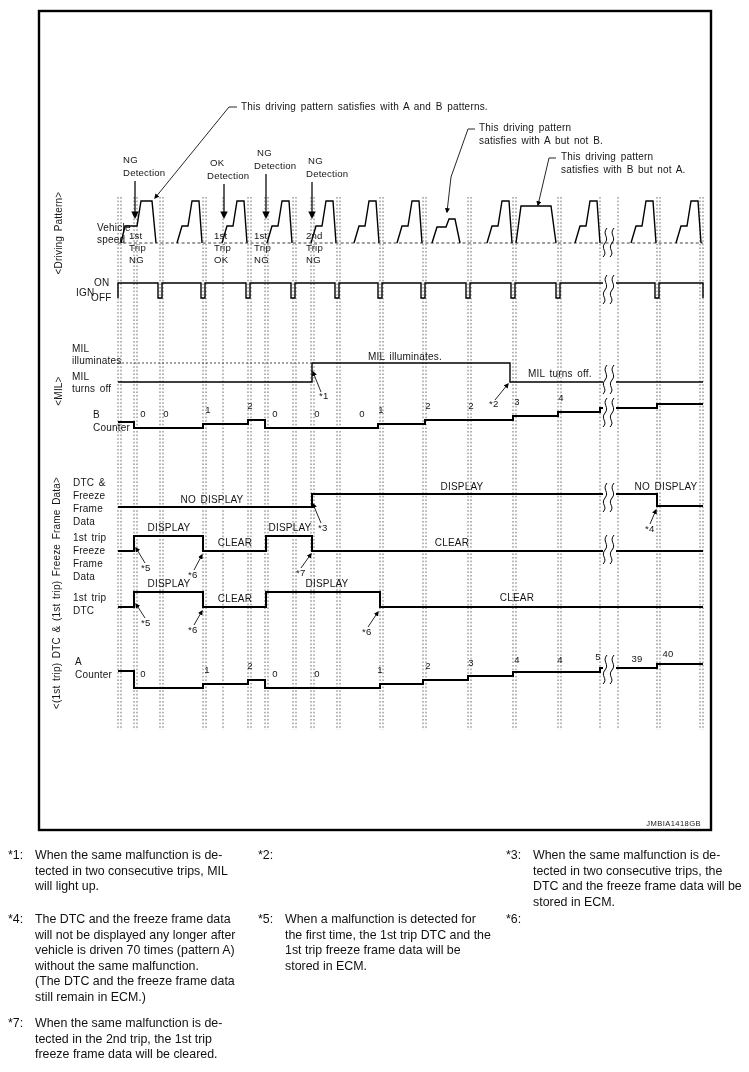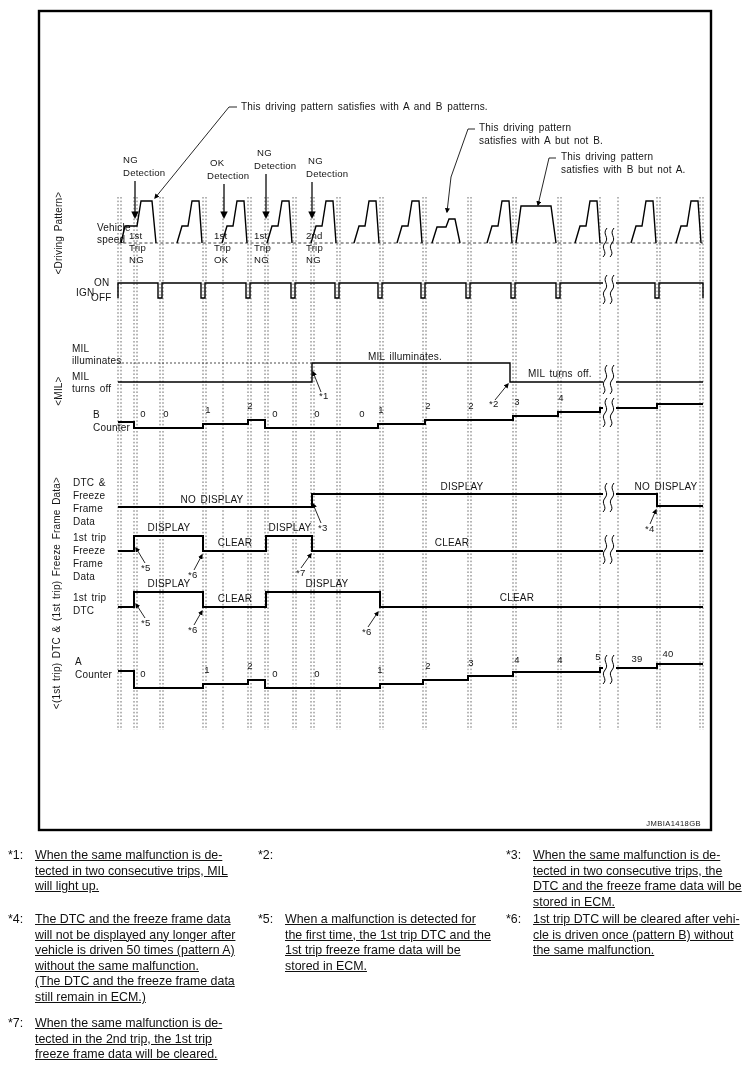--- a/index.html
+++ b/index.html
@@ -17,21 +17,21 @@
   .w2{stroke:#000;stroke-width:2;fill:none;}
   .dv{stroke:#3c3c3c;stroke-width:.75;stroke-dasharray:1.6 2;fill:none;}
   .hb{stroke:#2b2b2b;stroke-width:.9;stroke-dasharray:3 2.3;fill:none;}
   .ml{stroke:#2b2b2b;stroke-width:.85;stroke-dasharray:2 2;fill:none;}
   .arr{stroke:#000;stroke-width:1.25;fill:none;marker-end:url(#ah);}
   .arr2{stroke:#000;stroke-width:.85;fill:none;marker-end:url(#ah);}
   .wv{stroke:#000;stroke-width:1;fill:none;}
   .box{fill:#fff;stroke:#000;stroke-width:2.4;}
   .footnotes .note{position:absolute;display:flex;font-size:12.4px;line-height:15.6px;}
   .note .ref{width:27px;flex:none;}
-  .note .ntext{white-space:pre-line;flex:1;text-decoration:underline;}
+  .note .ntext{white-space:pre-line;flex:1;}
 </style>
 </head>
 <body>
 
 <div class="page">
 
 <svg width="749" height="842" viewBox="0 0 749 842">
   <defs>
     <marker id="ah" viewBox="0 0 10 10" refX="7.5" refY="5" markerWidth="6" markerHeight="6" orient="auto-start-reverse">
       <path d="M0,0 L10,5 L0,10 z" fill="#000"></path>
@@ -242,37 +242,34 @@
     <span class="ref">*3:</span>
     <div class="ntext">When the same malfunction is de-
 tected in two consecutive trips, the
 DTC and the freeze frame data will be
 stored in ECM.</div>
   </div>
   <div class="note" style="left:8px;top:912px;width:248px;">
     <span class="ref">*4:</span>
     <div class="ntext">The DTC and the freeze frame data
 will not be displayed any longer after
-vehicle is driven 50 times (pattern A)
+vehicle is driven 70 times (pattern A)
 without the same malfunction.
 (The DTC and the freeze frame data
 still remain in ECM.)</div>
   </div>
   <div class="note" style="left:258px;top:912px;width:252px;">
     <span class="ref">*5:</span>
     <div class="ntext">When a malfunction is detected for
 the first time, the 1st trip DTC and the
 1st trip freeze frame data will be
 stored in ECM.</div>
   </div>
   <div class="note" style="left:506px;top:912px;width:240px;">
     <span class="ref">*6:</span>
-    <div class="ntext">1st trip DTC will be cleared after vehi-
-cle is driven once (pattern B) without
-the same malfunction.</div>
   </div>
   <div class="note" style="left:8px;top:1016px;width:248px;">
     <span class="ref">*7:</span>
     <div class="ntext">When the same malfunction is de-
 tected in the 2nd trip, the 1st trip
 freeze frame data will be cleared.</div>
   </div>
 </div>
 
 </div>

